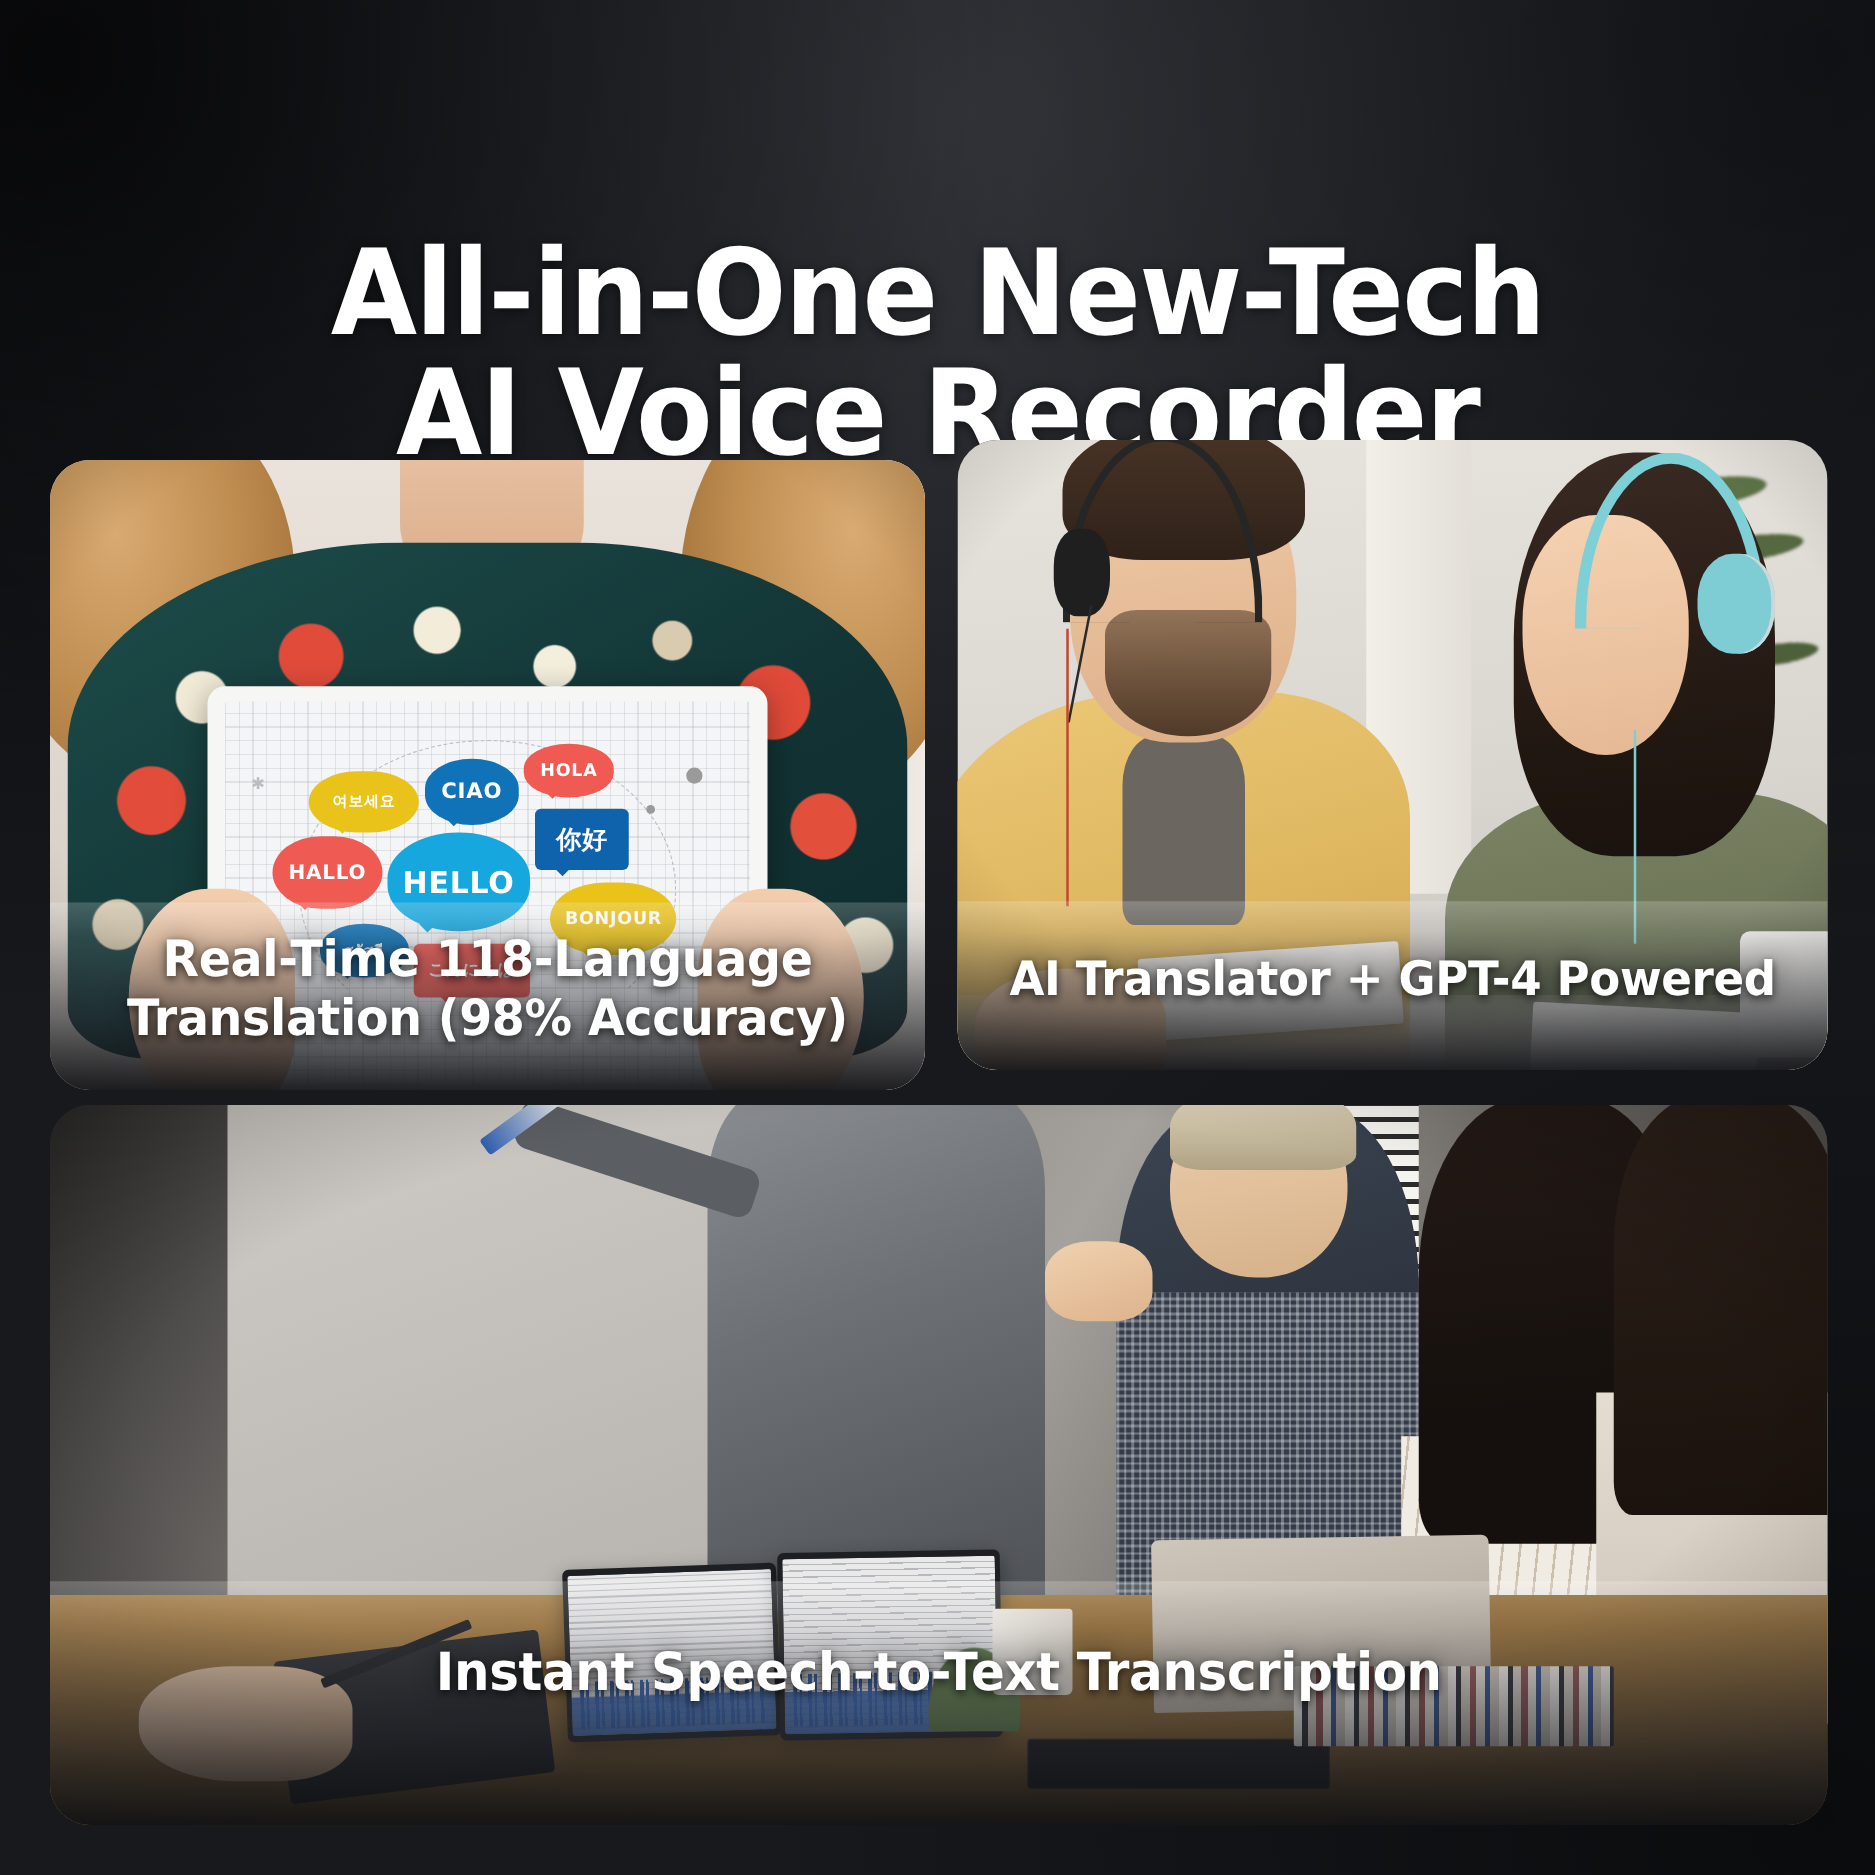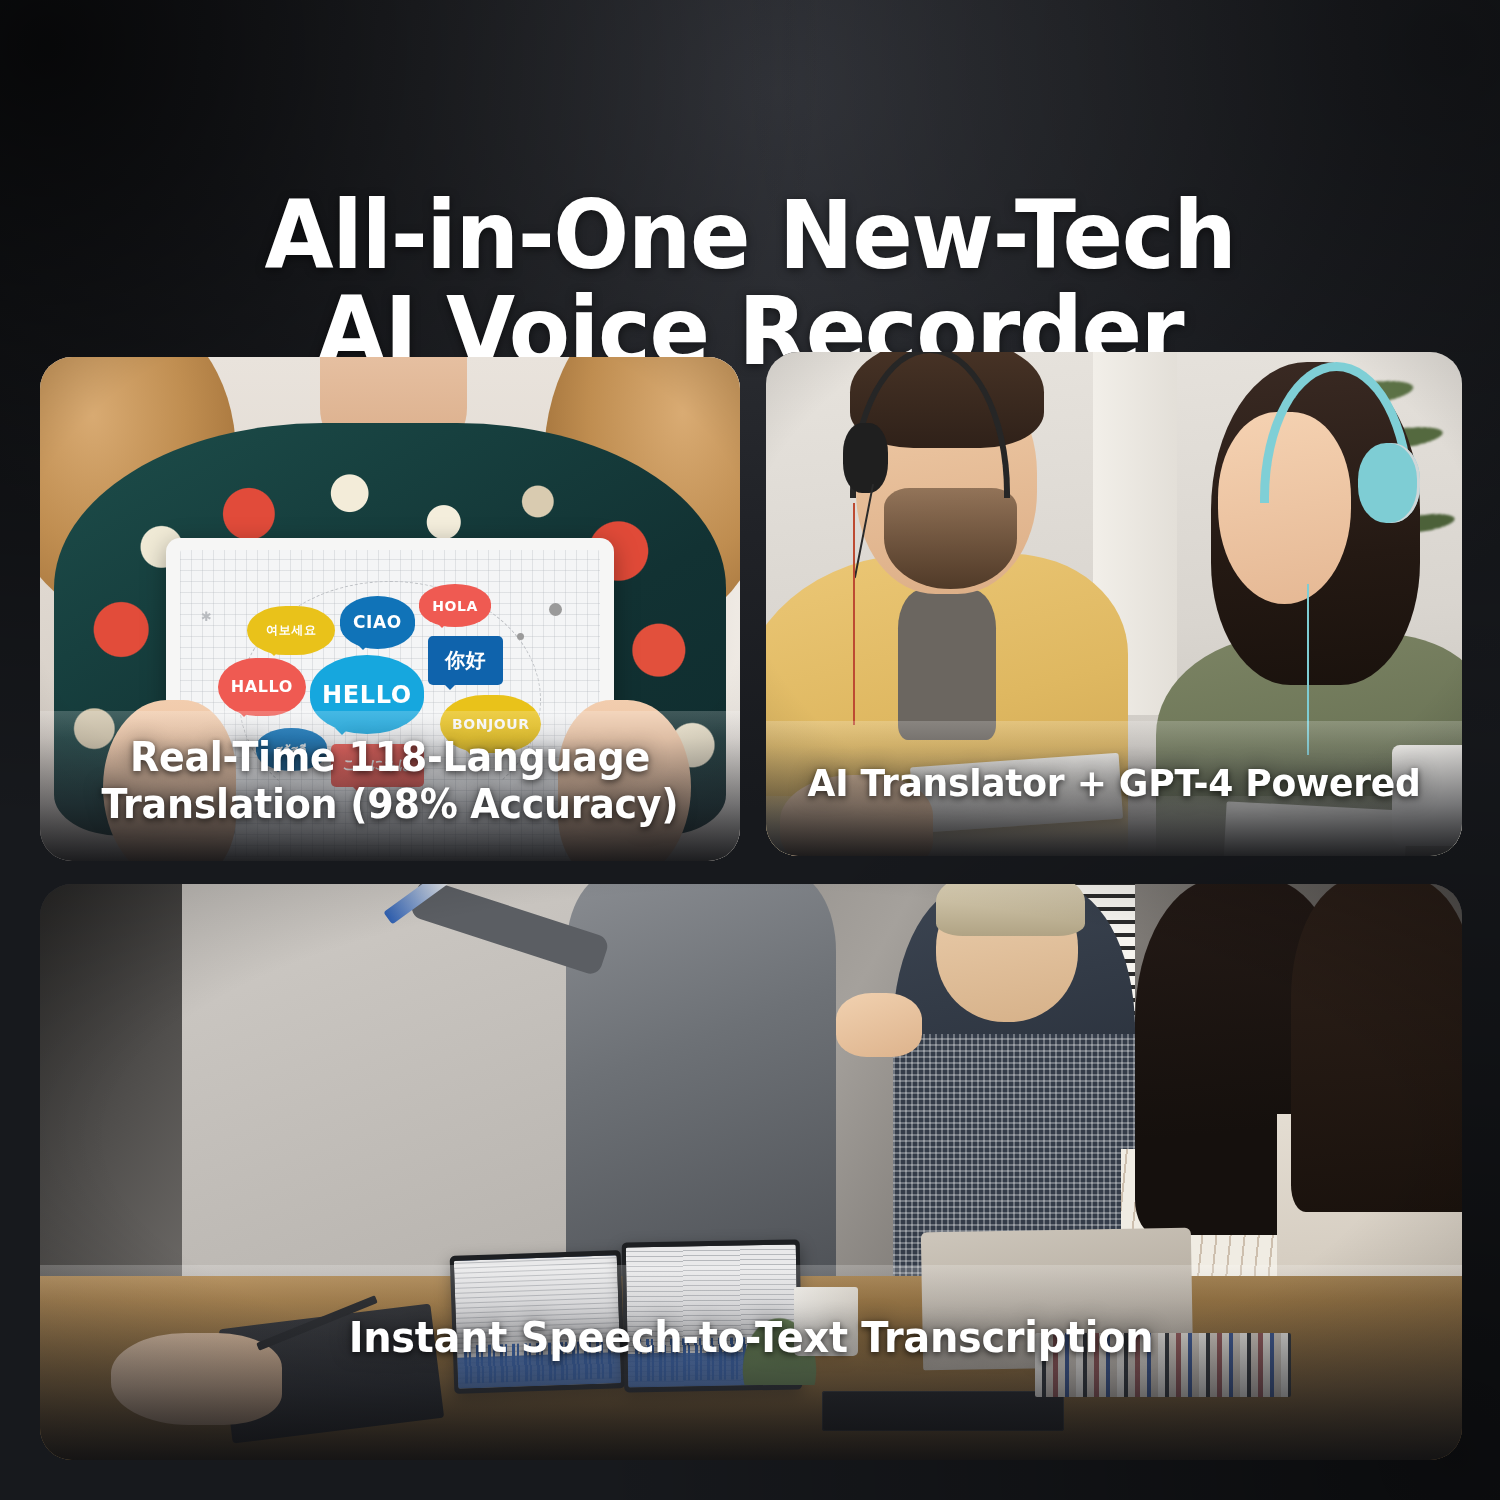--- a/index.html
+++ b/index.html
@@ -39,21 +39,21 @@
   }
   .headline .l2 { display:block; }
 
   
   .panel {
     position:absolute;
     border-radius:32px;
     overflow:hidden;
     background:#2a2c32;
   }
-  #panel-translation { left:40px;  top:357px;  width:700px;  height:504px; }
+  #panel-translation { left:40px;  top:368px;  width:700px;  height:504px; }
   #panel-gpt         { left:766px; top:352px;  width:696px;  height:504px; }
   #panel-transcribe  { left:40px;  top:884px;  width:1422px; height:576px; }
 
   .photo { position:absolute; inset:0; overflow:hidden; }
 
   
   .caption-band {
     position:absolute; left:0; right:0; bottom:0;
     display:flex; align-items:center; justify-content:center;
     text-align:center;

